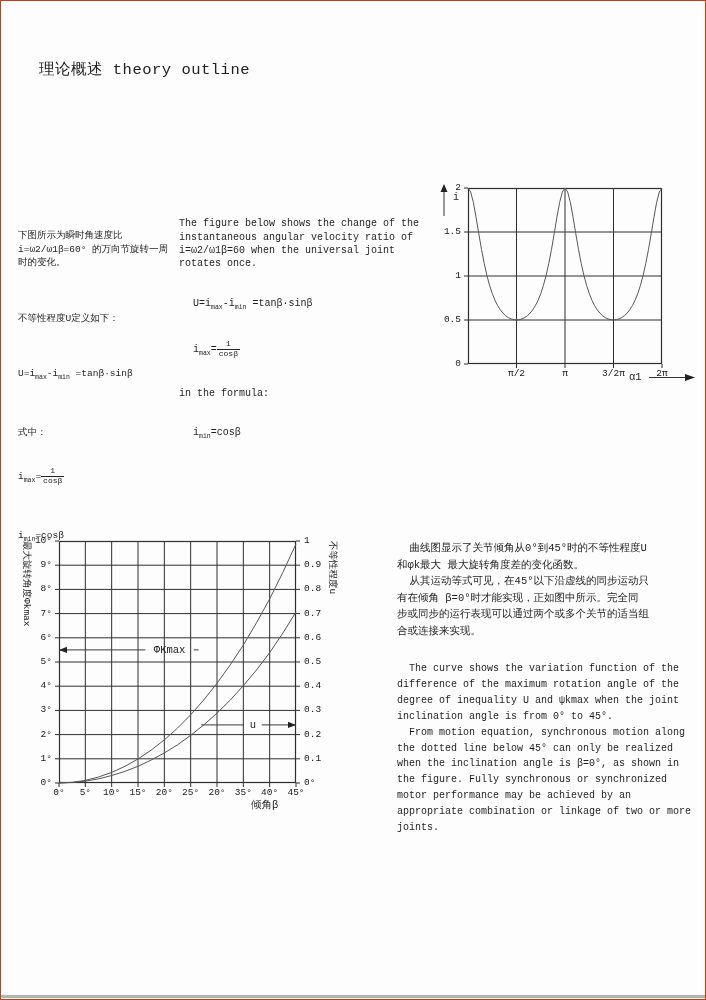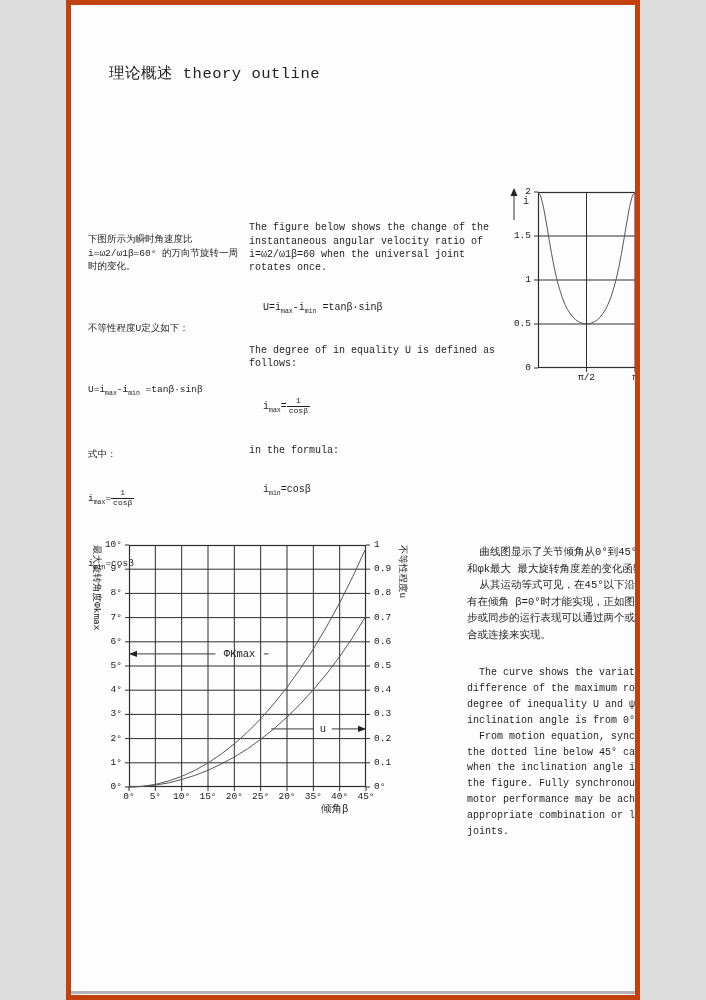--- a/index.html
+++ b/index.html
@@ -1,26 +1,26 @@
 <!DOCTYPE html>
 <html><head>
 <meta charset="utf-8">
 <style>
   html,body{margin:0;padding:0;background:#ddd;}
   .page{
-    position:relative;width:574px;height:1000px;margin:0 auto;
-    background:#fdfdfd;box-sizing:border-box;border:5px solid #c2410c;
+    position:relative;width:706px;height:1000px;margin:0 auto;
+    background:#fdfdfd;box-sizing:border-box;border:1px solid #c2410c;
     font-family:"Liberation Mono","DejaVu Sans Mono",monospace;
     color:#1e1e1e;overflow:hidden;
   }
   .bottom-strip{position:absolute;left:0;right:0;bottom:1px;height:3px;background:#b3b3b3;}
   .title{position:absolute;left:38px;top:58px;font-size:15.5px;letter-spacing:.5px;color:#222;}
   .block{position:absolute;white-space:pre-wrap;}
   .intro-zh{left:17px;top:201px;width:165px;font-size:9.5px;line-height:13.5px;}
-  .intro-zh .m1{margin-top:21px;}
+  .intro-zh .m1{margin-top:15px;}
   .intro-en{left:178px;top:190px;width:255px;font-size:10px;line-height:13.2px;}
   .para-zh{left:396px;top:539px;width:306px;font-size:10.5px;line-height:16.5px;}
   .para-en{left:396px;top:660px;width:306px;font-size:10px;line-height:15.9px;}
   .formula{white-space:nowrap;}
   .formula sub{font-size:6.5px;}
   .indent{padding-left:14px;}
   .frac{display:inline-block;text-align:center;vertical-align:middle;font-size:8px;line-height:1.1;}
   .frac .num{display:block;border-bottom:1px solid #222;padding:0 2px;}
   .frac .den{display:block;padding:0 2px;}
   
@@ -60,22 +60,20 @@
     <div class="formula"><span>i</span><sub>max</sub><span>=</span><span class="frac"><span class="num">1</span><span class="den">cosβ</span></span></div>
     <div class="formula m1"><span>i</span><sub>min</sub><span>=cosβ</span></div>
   </div>
 
   <div class="block intro-en">
     <div>The figure below shows the change of the
 instantaneous angular velocity ratio of
 i=ω2/ω1β=60 when the universal joint
 rotates once.</div>
     <div class="formula indent"><span>U=i</span><sub>max</sub><span>-i</span><sub>min</sub><span> =tanβ·sinβ</span></div>
-    <div>The degree of in equality U is defined as
-follows:</div>
     <div class="formula indent"><span>i</span><sub>max</sub><span>=</span><span class="frac"><span class="num">1</span><span class="den">cosβ</span></span></div>
     <div>in the formula:</div>
     <div class="formula indent"><span>i</span><sub>min</sub><span>=cosβ</span></div>
   </div>
 
   <div class="chart" style="left:467px;top:187px;width:194px;height:176px;">
     <svg class="plot" viewBox="0 0 194 176">
         <line x1="48.5" y1="0" x2="48.5" y2="176" class="grid"></line>
         <line x1="97" y1="0" x2="97" y2="176" class="grid"></line>
         <line x1="145.5" y1="0" x2="145.5" y2="176" class="grid"></line>

